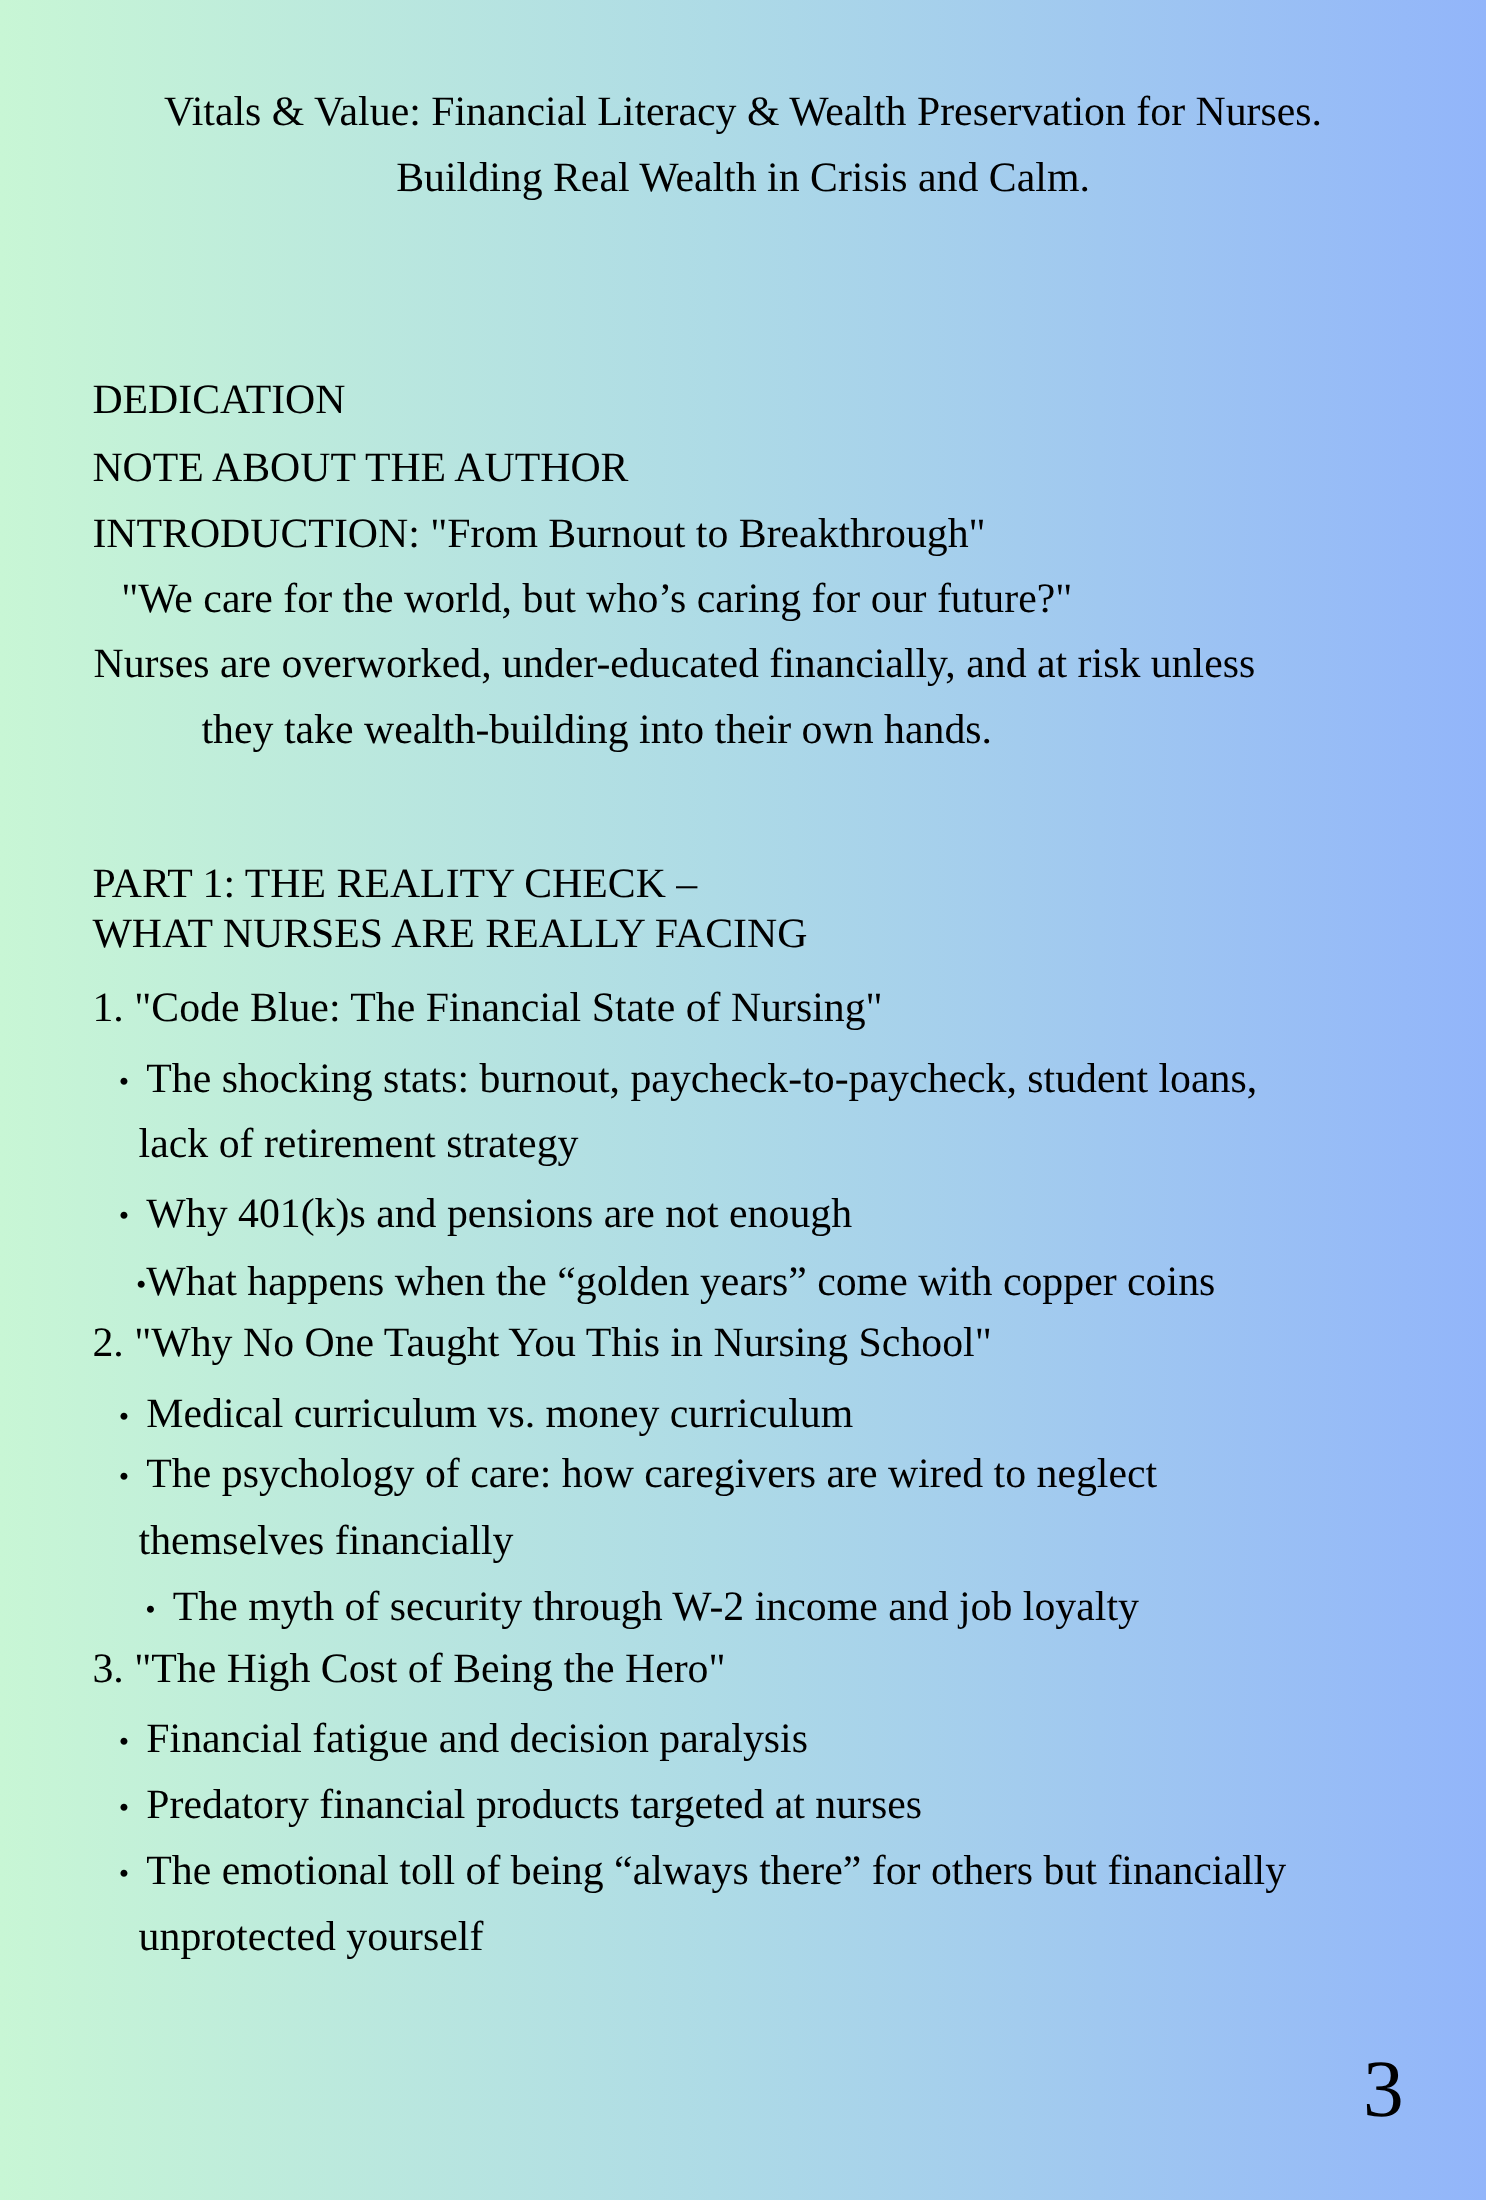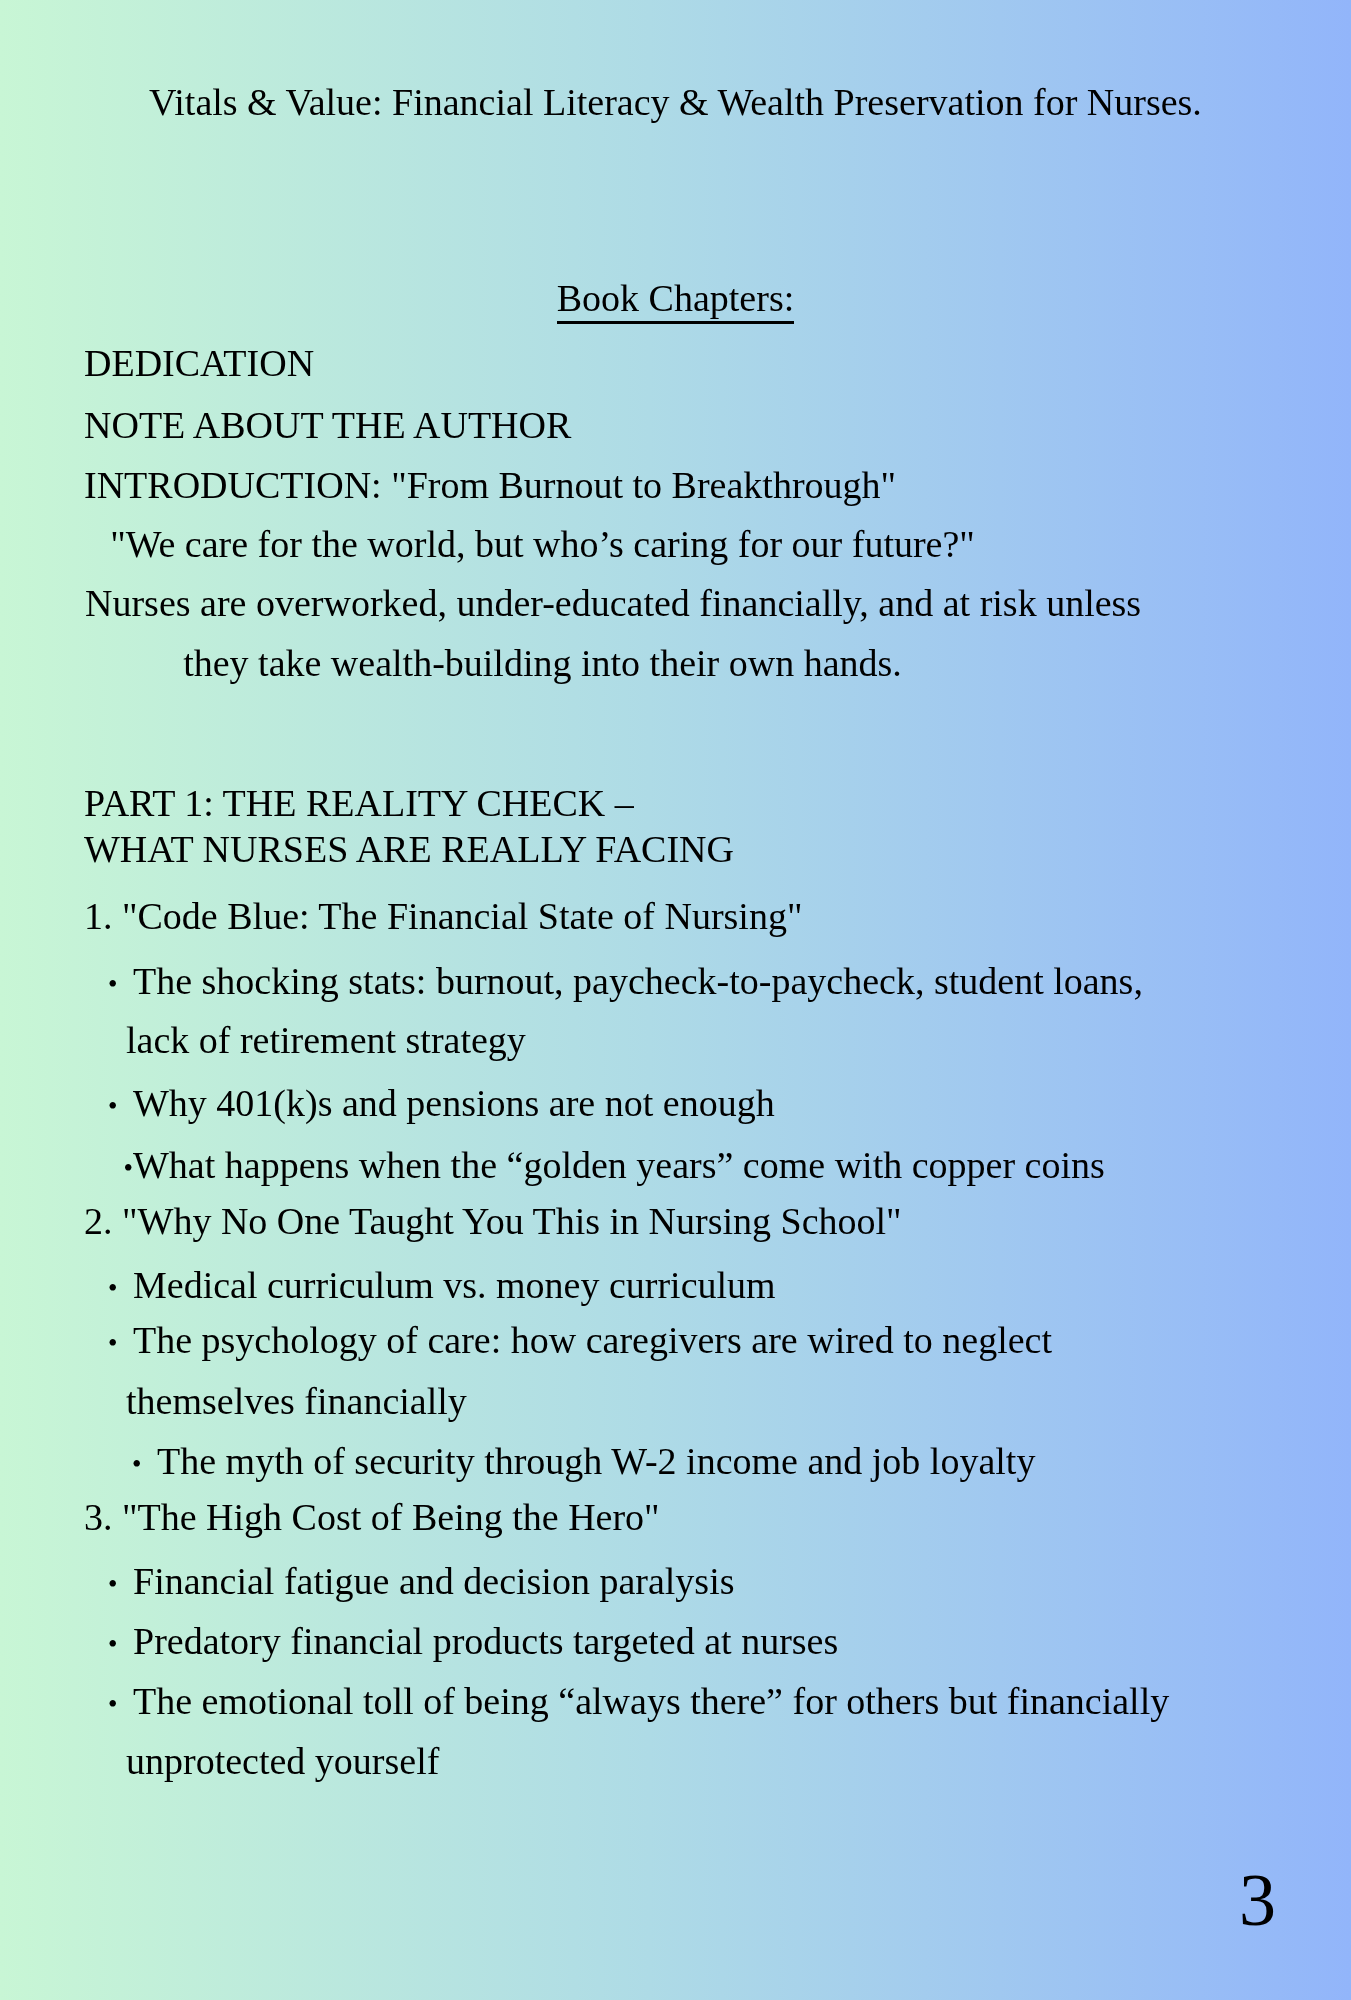--- a/index.html
+++ b/index.html
@@ -61,24 +61,22 @@
     color:#000;
   }
 </style>
 </head>
 <body>
 
 <div id="page">
 
   <div class="title-line" style="top:82px">Vitals &amp; Value: Financial Literacy &amp; Wealth Preservation for Nurses.</div>
 
+  <div class="title-line" style="top:142px">Building Real Wealth in Crisis and Calm.</div>
 
-  <div class="heading-wrap" style="top:278px">
-    <span class="heading-underline">Book Chapters:</span>
-  </div>
 
   <div id="lines-container">
       <div class="line chapter" style="top: 343px;">DEDICATION</div>
       <div class="line chapter" style="top: 405px;">NOTE ABOUT THE AUTHOR</div>
       <div class="line chapter" style="top: 465px;">INTRODUCTION: "From Burnout to Breakthrough"</div>
       <div class="line quote" style="top: 524px;">"We care for the world, but who’s caring for our future?"</div>
       <div class="line quote" style="top: 583px;">Nurses are overworked, under-educated financially, and at risk unless</div>
       <div class="line quote" style="top: 643px;">they take wealth-building into their own hands.</div>
       <div class="line part" style="top: 783px;">PART 1: THE REALITY CHECK –</div>
       <div class="line part" style="top: 829px;">WHAT NURSES ARE REALLY FACING</div>

